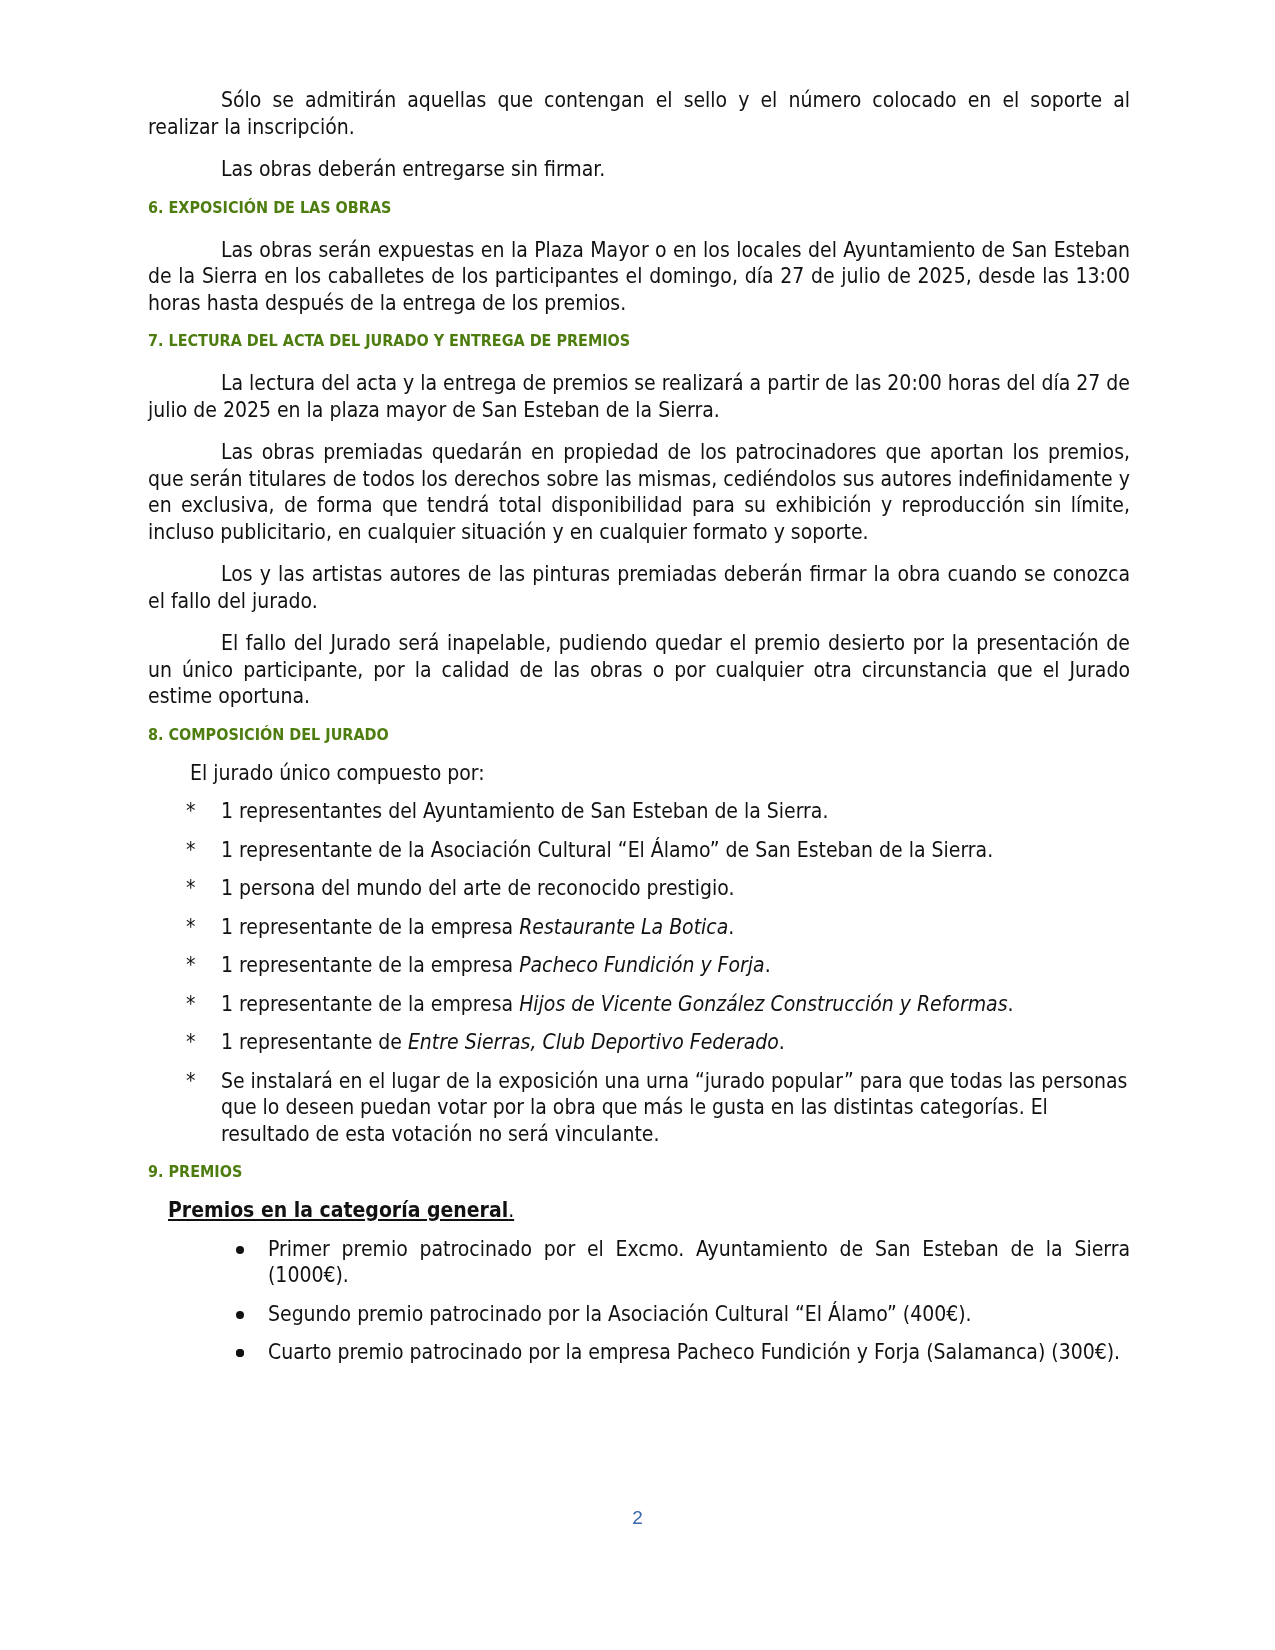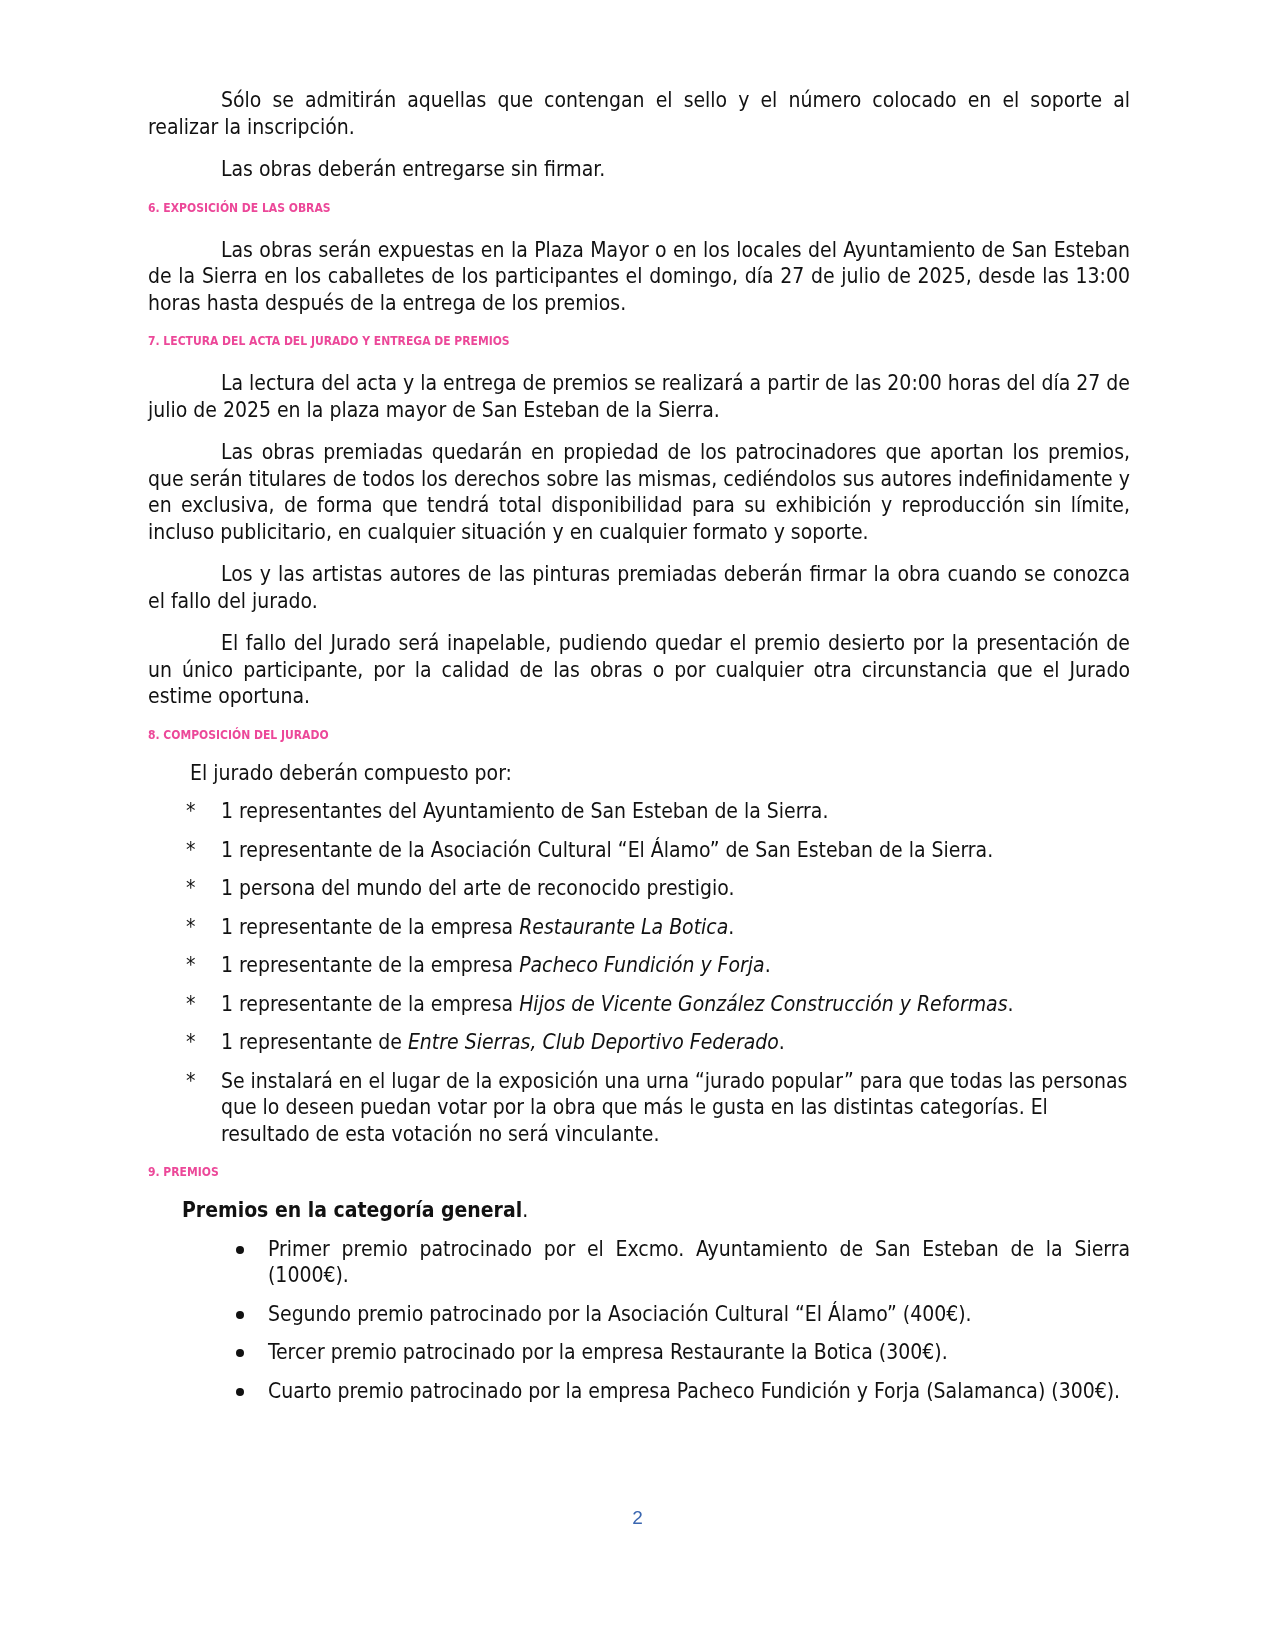--- a/index.html
+++ b/index.html
@@ -6,29 +6,29 @@
   body { width: 1275px; height: 1650px; position: relative; overflow: hidden; }
   .page {
     position: absolute; left: 148px; top: 71px; width: 982px;
     font-family: "DejaVu Sans Condensed", "DejaVu Sans", sans-serif;
     font-stretch: condensed;
     font-size: 21px; line-height: 26.5px; color: #111111;
   }
   .p { margin: 16px 0 12px 0; text-align: justify; }
   .indent { text-indent: 73px; }
   .h {
-    margin: 0 0 12px 0; color: #ec4899; font-weight: bold; font-size: 12px;
+    margin: 0 0 12px 0; color: #4d7c0f; font-weight: bold; font-size: 16px;
     line-height: 26px;
   }
   .lead { margin: 0 0 12px 42px; }
   .star-list { list-style: none; margin: 0; padding: 0; }
   .star-item { position: relative; padding-left: 73px; margin: 0 0 12px 0; }
   .star-item .mark { position: absolute; left: 38px; top: 0; }
   .star-item .it { font-style: italic; }
-  .sub { margin: 0 0 12px 34px; font-weight: bold; }
+  .sub { margin: 0 0 12px 20px; font-weight: bold; text-decoration: underline; }
   .bullet-list { list-style: none; margin: 0; padding: 0; }
   .bullet-item { position: relative; padding-left: 120px; margin: 0 0 12px 0; text-align: justify; }
   .bullet-item .dot {
     position: absolute; left: 88px; top: 10px; width: 8px; height: 8px;
     background: #111; border-radius: 50%;
   }
   .page-number {
     position: absolute; left: 0; width: 1275px; top: 1507px; text-align: center;
     font-family: "Liberation Sans", sans-serif; font-size: 19px; color: #3a66b0;
   }
@@ -43,35 +43,35 @@
   <h2 class="h">6. EXPOSICIÓN DE LAS OBRAS</h2>
   <p class="p indent">Las obras serán expuestas en la Plaza Mayor o en los locales del Ayuntamiento de San Esteban de la Sierra en los caballetes de los participantes el domingo, día 27 de julio de 2025, desde las 13:00 horas hasta después de la entrega de los premios.</p>
 
   <h2 class="h">7. LECTURA DEL ACTA DEL JURADO Y ENTREGA DE PREMIOS</h2>
   <p class="p indent">La lectura del acta y la entrega de premios se realizará a partir de las 20:00 horas del día 27 de julio de 2025 en la plaza mayor de San Esteban de la Sierra.</p>
   <p class="p indent">Las obras premiadas quedarán en propiedad de los patrocinadores que aportan los premios, que serán titulares de todos los derechos sobre las mismas, cediéndolos sus autores indefinidamente y en exclusiva, de forma que tendrá total disponibilidad para su exhibición y reproducción sin límite, incluso publicitario, en cualquier situación y en cualquier formato y soporte.</p>
   <p class="p indent">Los y las artistas autores de las pinturas premiadas deberán firmar la obra cuando se conozca el fallo del jurado.</p>
   <p class="p indent">El fallo del Jurado será inapelable, pudiendo quedar el premio desierto por la presentación de un único participante, por la calidad de las obras o por cualquier otra circunstancia que el Jurado estime oportuna.</p>
 
   <h2 class="h">8. COMPOSICIÓN DEL JURADO</h2>
-  <p class="p lead">El jurado deberán compuesto por:</p>
+  <p class="p lead">El jurado único compuesto por:</p>
   <ul class="star-list">
     <li class="star-item"><span class="mark">*</span><span>1 representantes del Ayuntamiento de San Esteban de la Sierra.</span></li>
     <li class="star-item"><span class="mark">*</span><span>1 representante de la Asociación Cultural “El Álamo” de San Esteban de la Sierra.</span></li>
     <li class="star-item"><span class="mark">*</span><span>1 persona del mundo del arte de reconocido prestigio.</span></li>
     <li class="star-item"><span class="mark">*</span><span>1 representante de la empresa </span><span class="it">Restaurante La Botica</span><span>.</span></li>
     <li class="star-item"><span class="mark">*</span><span>1 representante de la empresa </span><span class="it">Pacheco Fundición y Forja</span><span>.</span></li>
     <li class="star-item"><span class="mark">*</span><span>1 representante de la empresa </span><span class="it">Hijos de Vicente González Construcción y Reformas</span><span>.</span></li>
     <li class="star-item"><span class="mark">*</span><span>1 representante de </span><span class="it">Entre Sierras, Club  Deportivo Federado</span><span>.</span></li>
     <li class="star-item"><span class="mark">*</span><span>Se instalará en el lugar de la exposición una urna “jurado popular” para que todas las personas que lo deseen puedan votar por la obra que más le gusta en las distintas categorías. El resultado de esta votación no será vinculante.</span></li>
   </ul>
 
   <h2 class="h">9. PREMIOS</h2>
   <p class="sub"><span>Premios en la categoría general</span><span style="font-weight:normal">.</span></p>
   <ul class="bullet-list">
     <li class="bullet-item"><span class="dot"></span><span>Primer premio patrocinado por el Excmo. Ayuntamiento de San Esteban de la Sierra (1000€).</span></li>
     <li class="bullet-item"><span class="dot"></span><span>Segundo premio patrocinado por la Asociación Cultural “El Álamo” (400€).</span></li>
-    <li class="bullet-item"><span class="dot"></span><span>Tercer premio patrocinado por la empresa Restaurante la Botica (300€).</span></li>
+    <li class="bullet-item"><span class="dot"></span></li>
     <li class="bullet-item"><span class="dot"></span><span>Cuarto premio patrocinado por la empresa Pacheco Fundición y Forja (Salamanca) (300€).</span></li>
   </ul>
 </div>
 
 <div class="page-number">2</div>
 
 </body></html>

